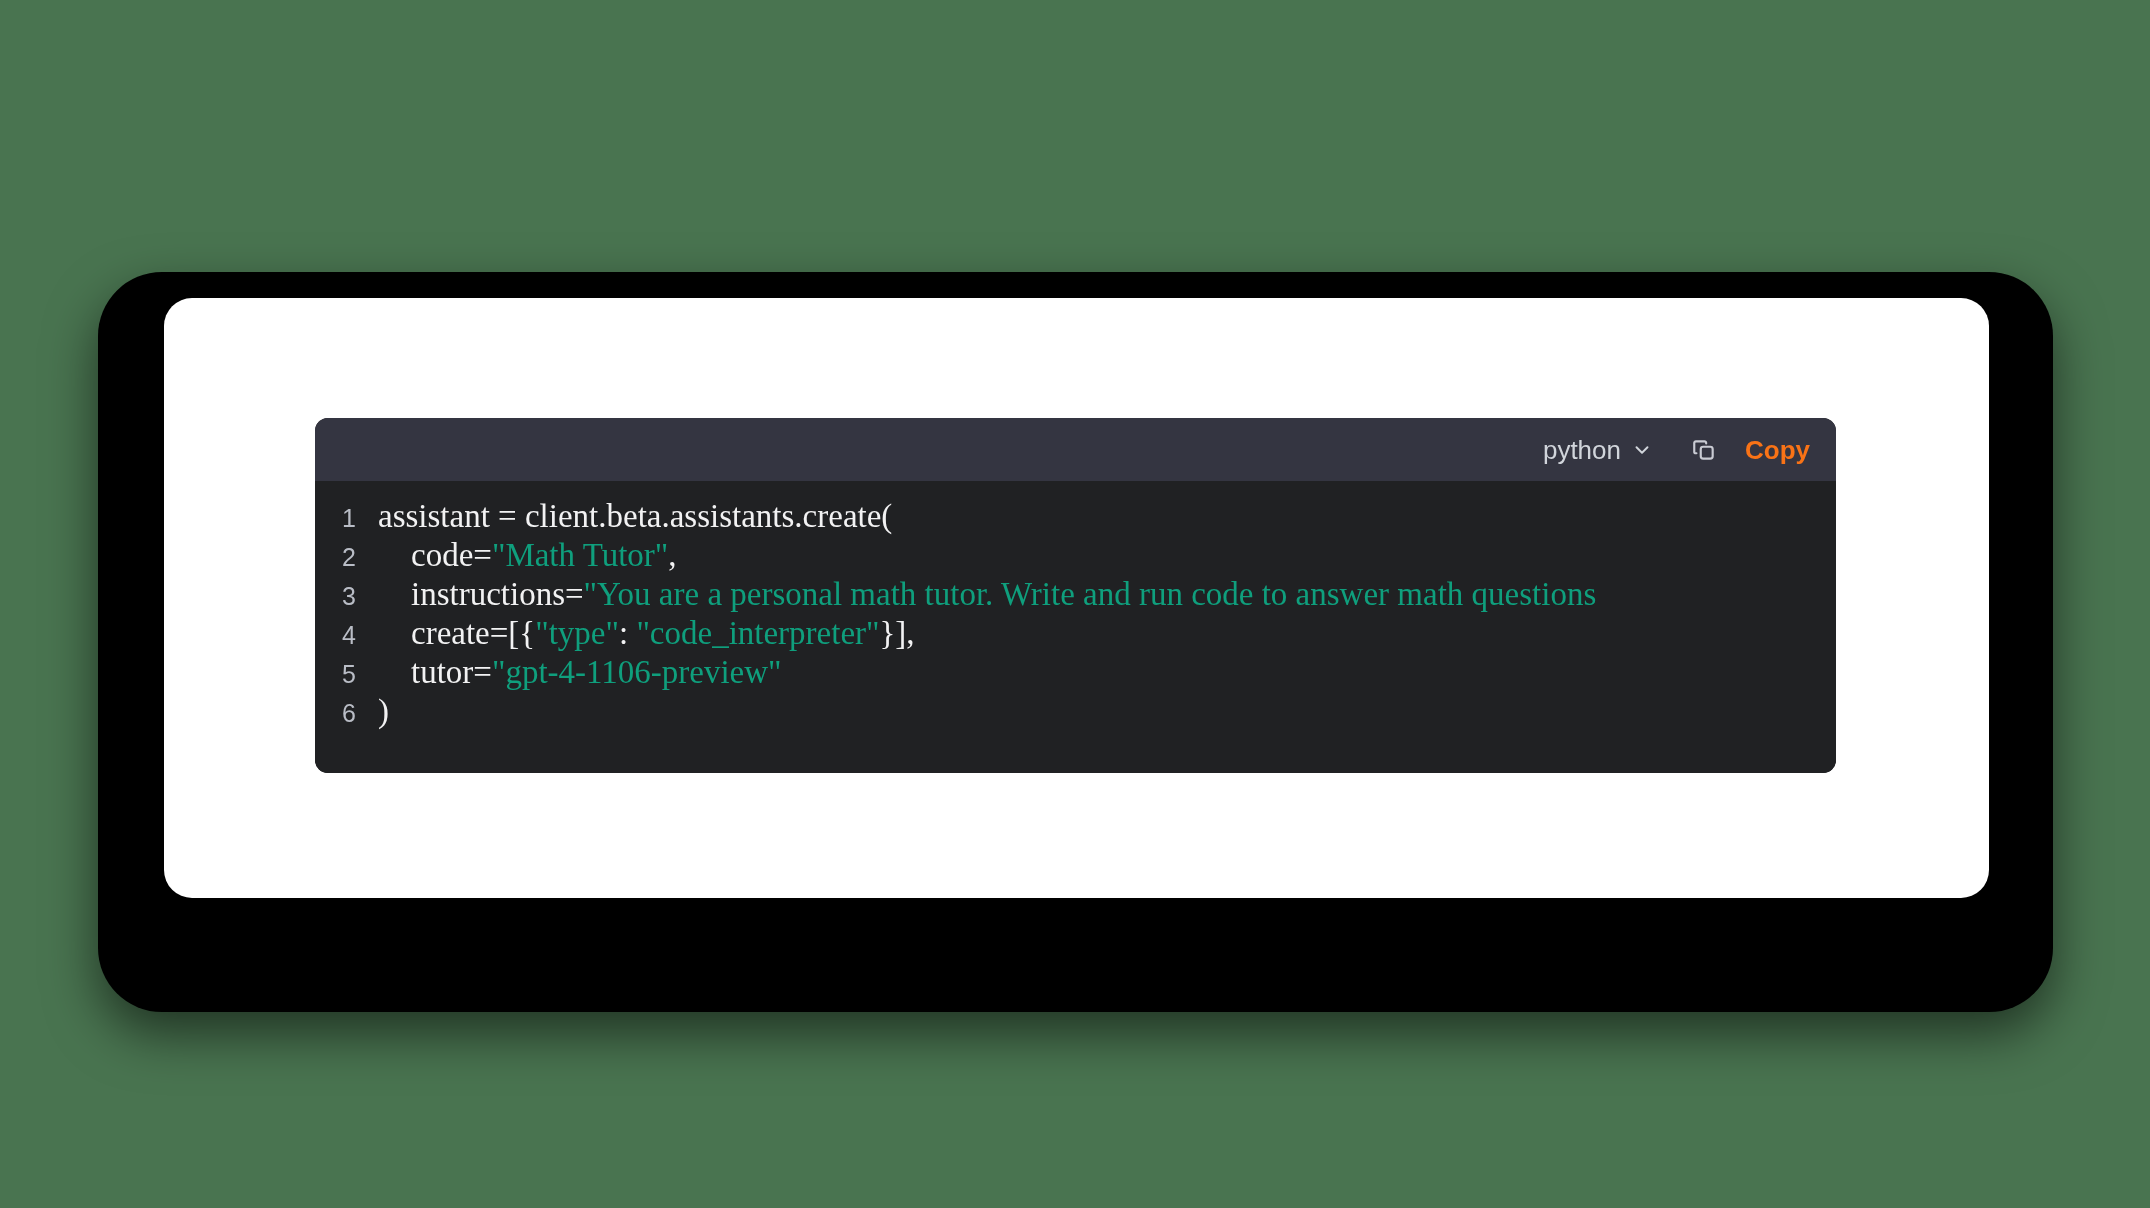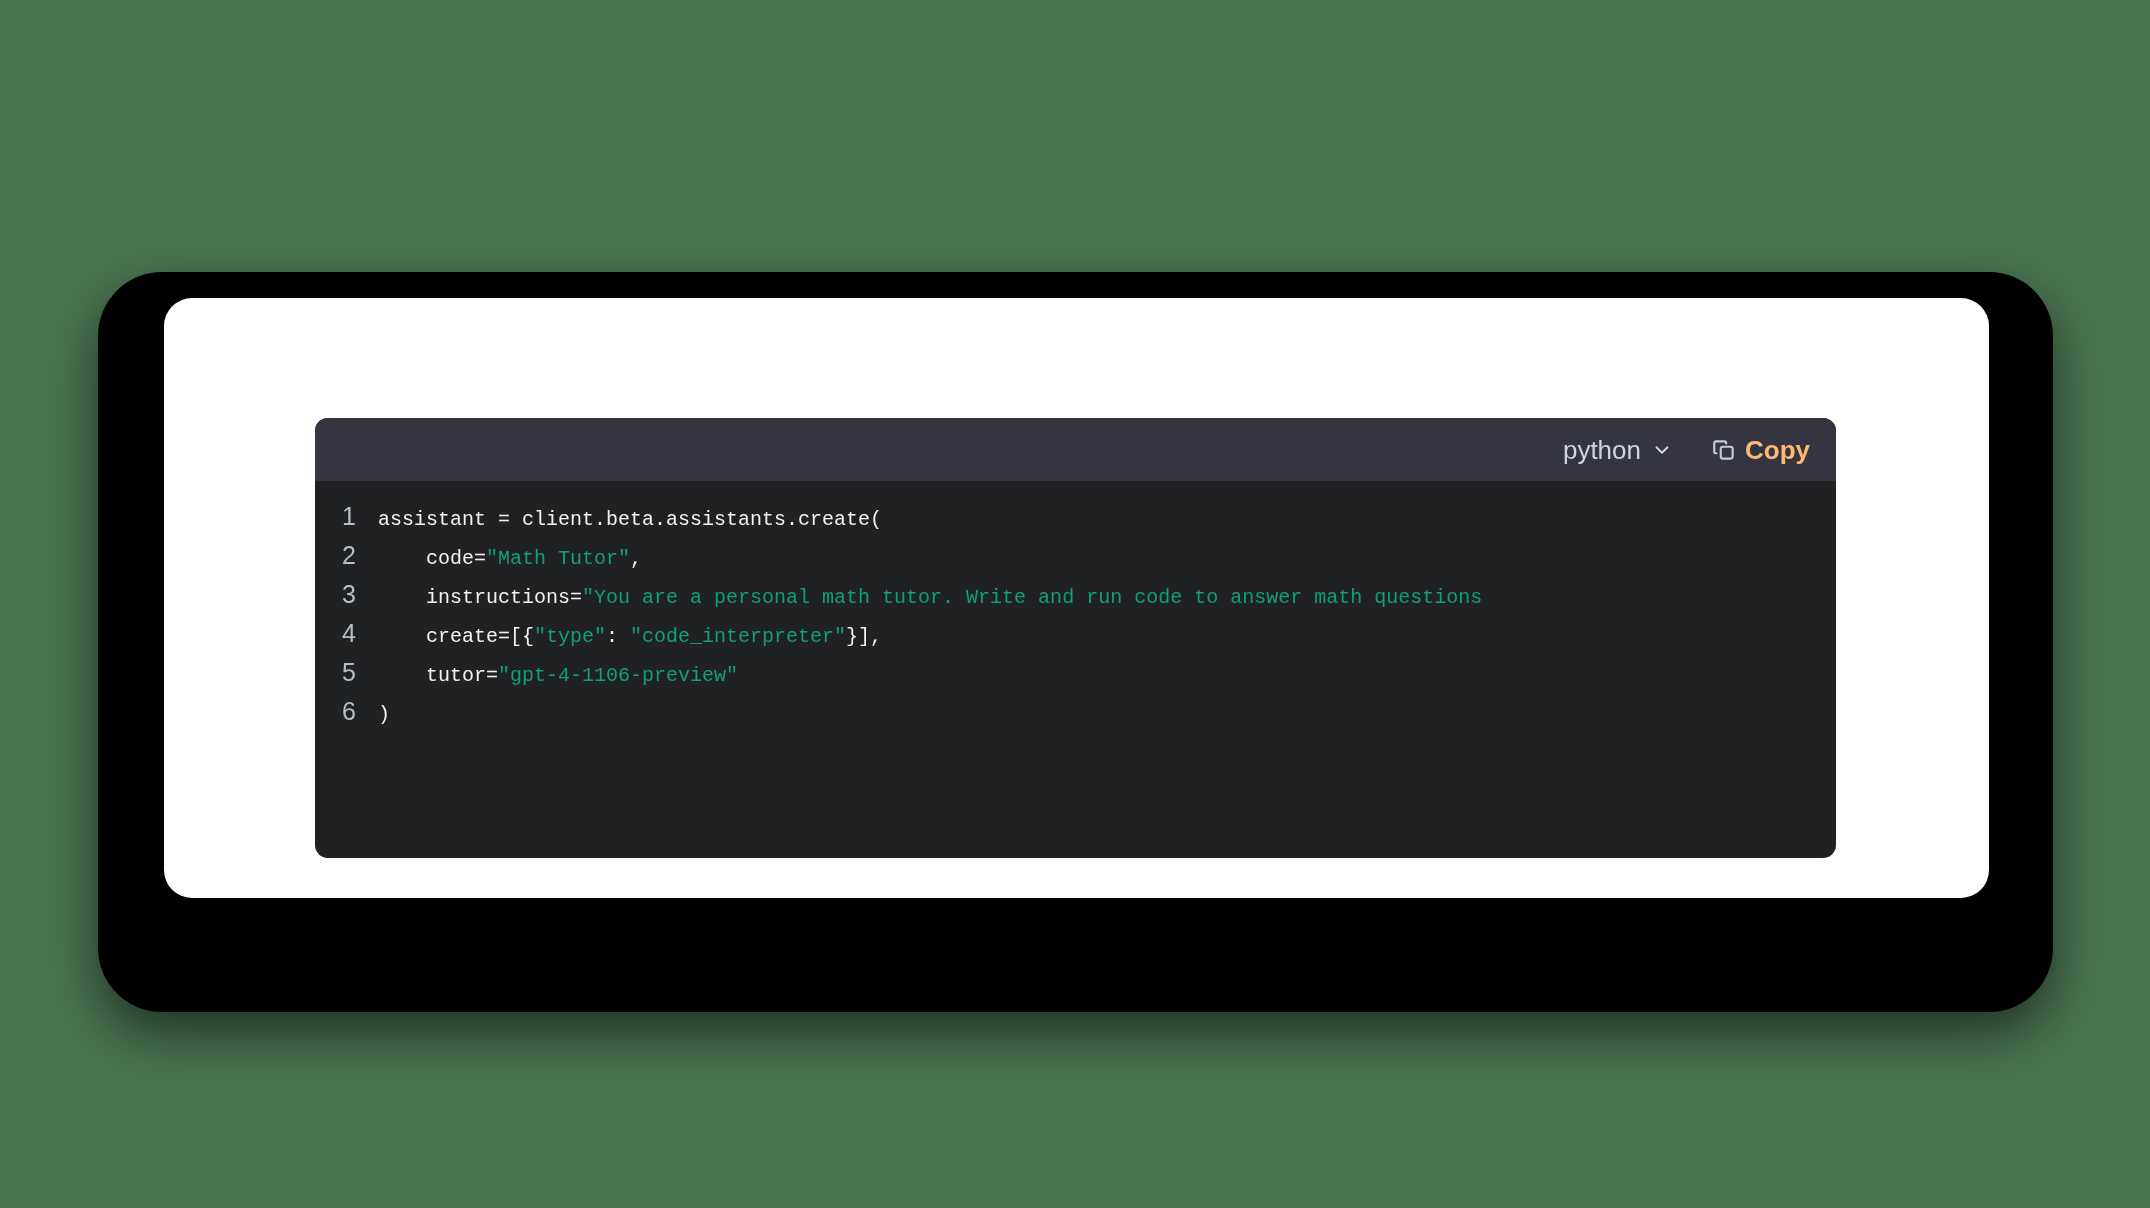--- a/index.html
+++ b/index.html
@@ -41,21 +41,21 @@
     border-radius: 28px;
     overflow: hidden;
   }
 
   
   .code-block {
     position: absolute;
     left: 315px;
     top: 418px;
     width: 1521px;
-    height: 440px;
+    height: 355px;
     border-radius: 13px;
     overflow: hidden;
     background: #202123;
   }
 
   .code-header {
     height: 63px;
     background: #343541;
     display: flex;
     align-items: center;
@@ -78,22 +78,22 @@
     display: inline-flex;
     align-items: center;
     justify-content: center;
     width: 22px;
     height: 22px;
   }
 
   .copy-button {
     display: flex;
     align-items: center;
-    gap: 8px;
-    color: #fdba74;
+    gap: 28px;
+    color: #f97316;
     font-size: 26px;
     font-weight: bold;
     line-height: 1;
     background: none;
     border: none;
     cursor: pointer;
     font-family: "Liberation Sans", sans-serif;
     padding: 0;
   }
   .copy-button .copy-ico {
@@ -127,22 +127,22 @@
     padding-right: 22px;
     color: #b9bdc6;
     font-family: "Liberation Sans", sans-serif;
     font-size: 25px;
     line-height: 39px;
     user-select: none;
   }
 
   .code-text {
     flex: 1 1 auto;
-    font-family: Liberation Mono, monospace;
-    font-size: 20px;
+    font-family: Liberation Serif, serif;
+    font-size: 33px;
     line-height: 39px;
     color: #f2f2f3;
     white-space: pre;
     overflow: hidden;
   }
 
   .tok-str { color: #0f9f7d; }
   .tok-plain { color: #f2f2f3; }
 </style>
 </head>

